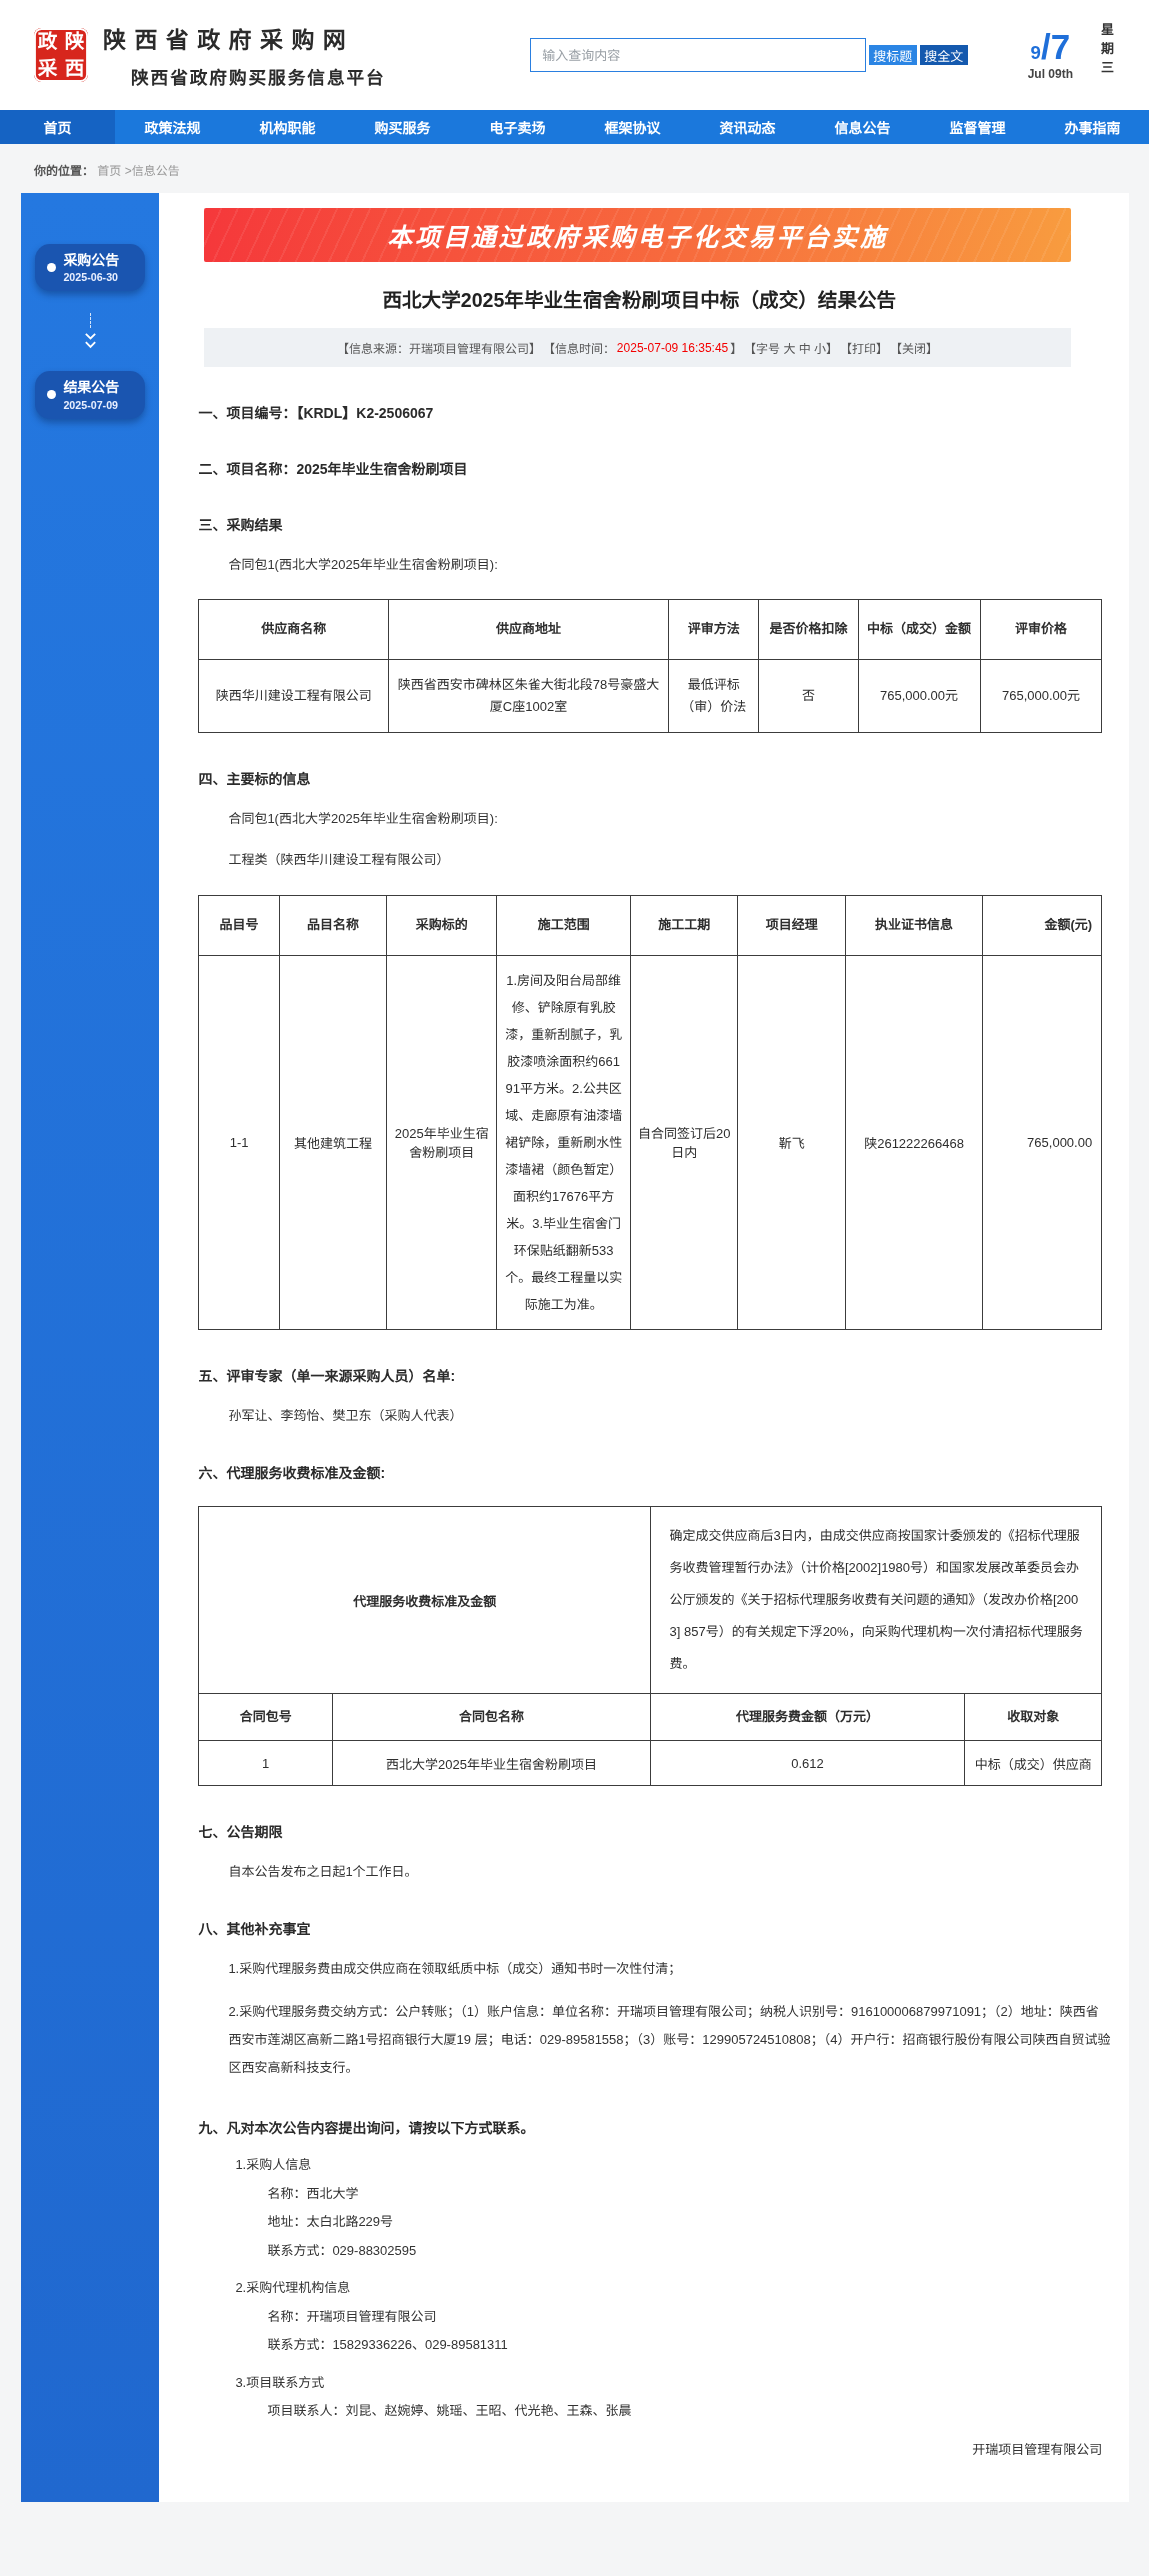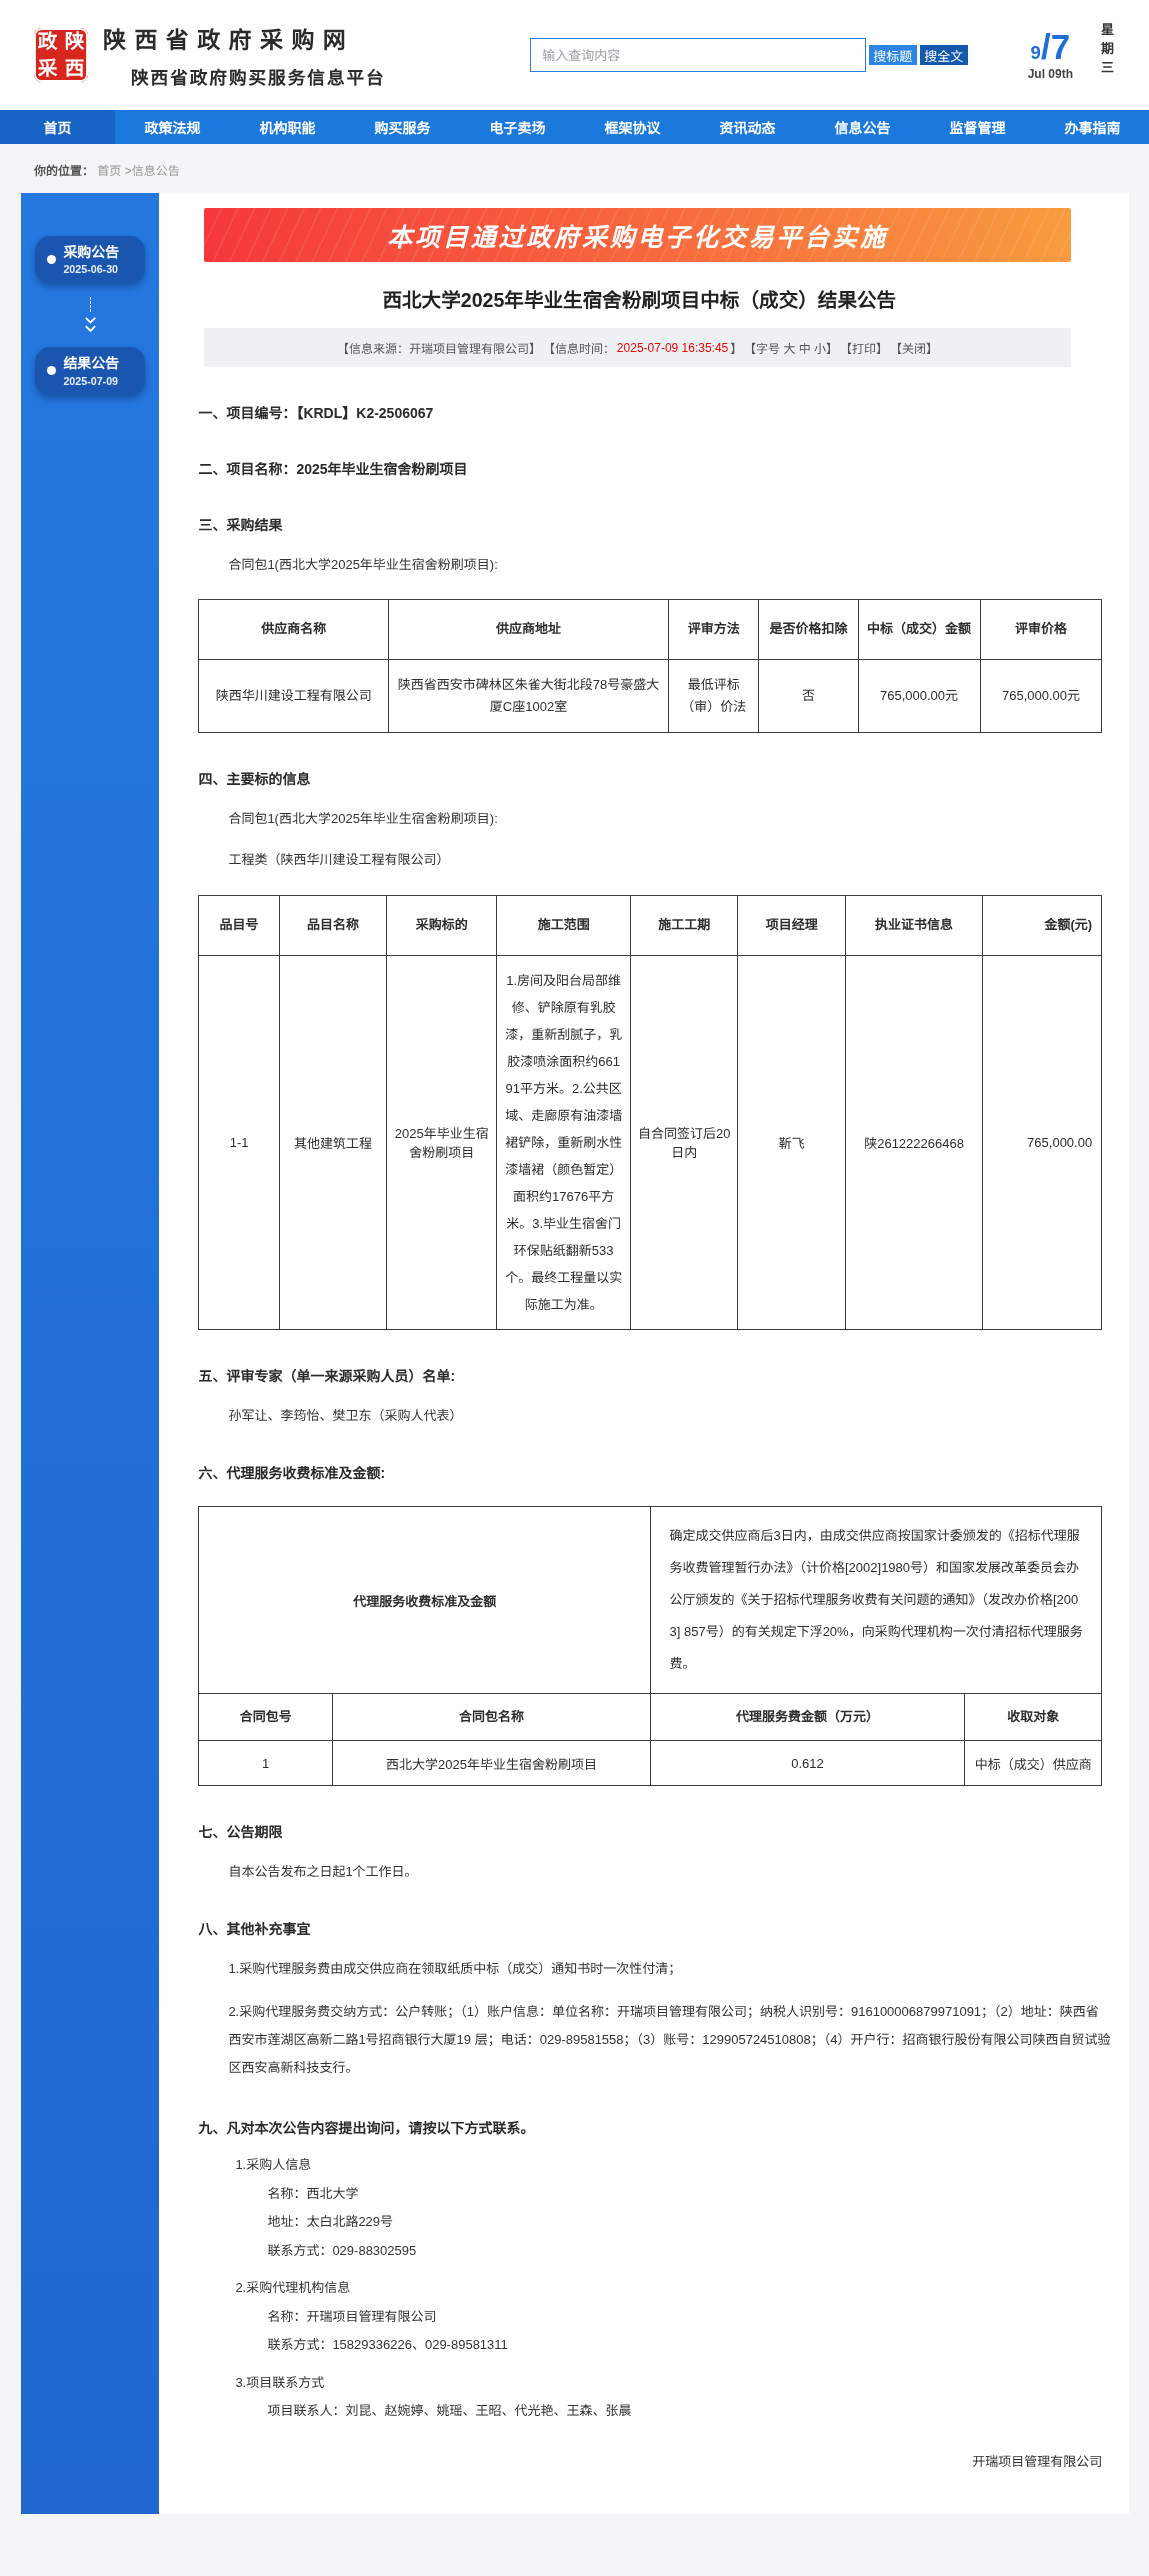--- a/index.html
+++ b/index.html
@@ -43,21 +43,21 @@
   }
   .mainnav a.active { background:#1563c3; }
   
   .crumb { padding:17px 34px 15px; font-size:12px; color:#999; }
   .crumb .pfx { color:#555; font-weight:bold; }
   .crumb a { color:#999; text-decoration:none; }
   
   .card { background:#fff; margin:0 21.4px 24px; display:flex; min-height:2219px; }
   .strip { width:138px; background:linear-gradient(180deg,#2478e0,#2068cf); flex:0 0 auto; padding-top:39px; }
   .pill {
-    width:110px; margin:4px auto; background:#1a55b0; border-radius:15px;
+    width:110px; margin:12px auto; background:#1a55b0; border-radius:15px;
     padding:7.5px 9.3px 8.4px 11.2px; display:flex; align-items:center; gap:7.5px;
     box-shadow:0 3.7px 7.5px rgba(0,20,60,.35); cursor:pointer;
   }
   .pill .dot { width:9.3px; height:9.3px; border-radius:50%; background:#fff; flex:0 0 auto; }
   .pill .pl-label { color:#fff; font-weight:bold; font-size:14px; line-height:1.2; }
   .pill .pl-date { color:#e8efff; font-size:10.7px; font-weight:bold; margin-top:2.8px; }
   .tl-connector { display:flex; flex-direction:column; align-items:center; padding:9.3px 0 7.5px; }
   .tl-dash { height:15px; border-left:1.9px dashed rgba(255,255,255,.8); margin-bottom:3.7px; }
   
   .content { flex:1; padding:15px 17px 43px 39px; min-width:0; }
@@ -89,21 +89,21 @@
   .t2 th { height:60px; }
   .t2 .scope { line-height:27px; padding:11.2px 7.5px; }
   .t2 .amt { text-align:right; padding-right:9.3px; }
   .t3 .fee-label { font-weight:bold; }
   .t3 .fee-desc { text-align:left; line-height:32px; padding:13px 18.6px; }
   .t3 th { height:47px; } .t3 td.r { height:45px; }
   
   .c-title { margin-top:18.6px; padding-left:37px; line-height:18.6px; }
   .c-line { margin-top:10px; padding-left:69px; line-height:18.6px; }
   
-  .sign { margin-top:32px; text-align:right; padding-right:9.3px; }
+  .sign { margin-top:20px; text-align:right; padding-right:9.3px; }
   .sign div { line-height:18.6px; margin-top:15px; }
 </style>
 </head>
 <body>
 
 <header class="topbar">
   <div class="logo-seal">
     <span>政</span>
       <span>陕</span>
       <span>采</span>

